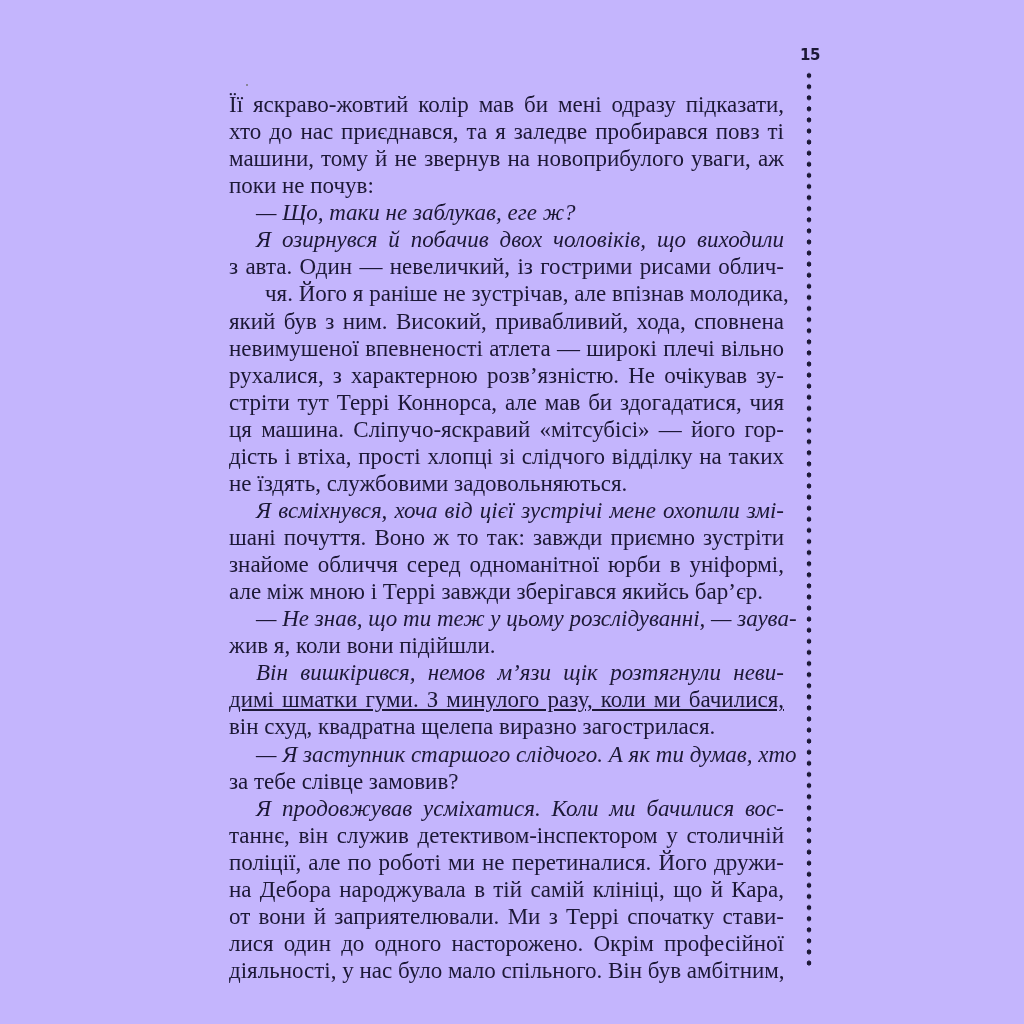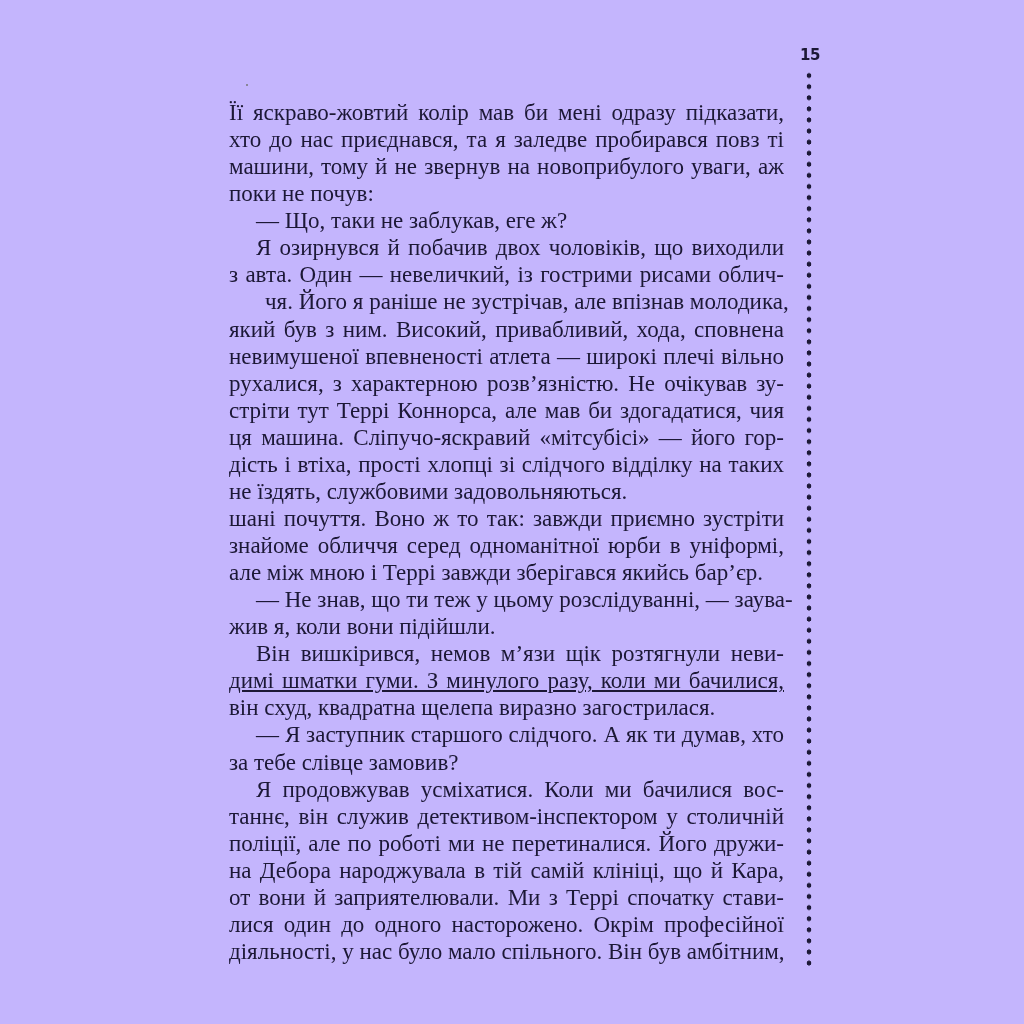--- a/index.html
+++ b/index.html
@@ -16,45 +16,46 @@
     background-image: radial-gradient(circle, #1c1836 2.2px, transparent 2.6px);
     background-size: 6px 11.1px; background-repeat: repeat-y;
   }
   .text {
     position: absolute; left: 229px; top: 86px; width: 555px;
     font-family: "Liberation Serif", serif; font-size: 23px;
     line-height: 28.87px; color: #1c1836;
   }
   .line { white-space: nowrap; height: 28.87px; text-align: justify; text-align-last: justify; }
   .line.last { text-align-last: left; }
-  .line.indent { padding-left: 27px; }
+  .line.indent { padding-left: 27px; font-style: italic; }
 </style>
 </head>
 <body>
 
 <div class="page">
   <div class="speck"></div>
   <div class="page-number">15</div>
   <div class="dots"></div>
-  <div class="text" id="body-text" style="top: 99px;">
+  <div class="text" id="body-text" style="top: 91px;">
       <div class="line" style="height: 27.0625px; line-height: 27.0625px;">Її яскраво-жовтий колір мав би мені одразу підказати,</div>
       <div class="line" style="height: 27.0625px; line-height: 27.0625px;">хто до нас приєднався, та я заледве пробирався повз ті</div>
       <div class="line" style="height: 27.0625px; line-height: 27.0625px;">машини, тому й не звернув на новоприбулого уваги, аж</div>
       <div class="line last" style="height: 27.0625px; line-height: 27.0625px;">поки не почув:</div>
       <div class="line indent last" style="height: 27.0625px; line-height: 27.0625px;">— Що, таки не заблукав, еге ж?</div>
       <div class="line indent" style="height: 27.0625px; line-height: 27.0625px;">Я озирнувся й побачив двох чоловіків, що виходили</div>
       <div class="line" style="height: 27.0625px; line-height: 27.0625px;">з авта. Один — невеличкий, із гострими рисами облич-</div>
       <div class="line" style="height: 27.0625px; line-height: 27.0625px; margin-left: 36px;">чя. Його я раніше не зустрічав, але впізнав молодика,</div>
       <div class="line" style="height: 27.0625px; line-height: 27.0625px;">який був з ним. Високий, привабливий, хода, сповнена</div>
       <div class="line" style="height: 27.0625px; line-height: 27.0625px;">невимушеної впевненості атлета — широкі плечі вільно</div>
       <div class="line" style="height: 27.0625px; line-height: 27.0625px;">рухалися, з характерною розв’язністю. Не очікував зу-</div>
       <div class="line" style="height: 27.0625px; line-height: 27.0625px;">стріти тут Террі Коннорса, але мав би здогадатися, чия</div>
       <div class="line" style="height: 27.0625px; line-height: 27.0625px;">ця машина. Сліпучо-яскравий «мітсубісі» — його гор-</div>
       <div class="line" style="height: 27.0625px; line-height: 27.0625px;">дість і втіха, прості хлопці зі слідчого відділку на таких</div>
       <div class="line last" style="height: 27.0625px; line-height: 27.0625px;">не їздять, службовими задовольняються.</div>
+      <div class="line indent" style="height: 27.0625px; line-height: 27.0625px;">Я всміхнувся, хоча від цієї зустрічі мене охопили змі-</div>
       <div class="line" style="height: 27.0625px; line-height: 27.0625px;">шані почуття. Воно ж то так: завжди приємно зустріти</div>
       <div class="line" style="height: 27.0625px; line-height: 27.0625px;">знайоме обличчя серед одноманітної юрби в уніформі,</div>
       <div class="line last" style="height: 27.0625px; line-height: 27.0625px;">але між мною і Террі завжди зберігався якийсь бар’єр.</div>
       <div class="line indent" style="height: 27.0625px; line-height: 27.0625px;">— Не знав, що ти теж у цьому розслідуванні, — заува-</div>
       <div class="line last" style="height: 27.0625px; line-height: 27.0625px;">жив я, коли вони підійшли.</div>
       <div class="line indent" style="height: 27.0625px; line-height: 27.0625px;">Він вишкірився, немов м’язи щік розтягнули неви-</div>
       <div class="line" style="height: 27.0625px; line-height: 27.0625px; text-decoration: underline;">димі шматки гуми. З минулого разу, коли ми бачилися,</div>
       <div class="line last" style="height: 27.0625px; line-height: 27.0625px;">він схуд, квадратна щелепа виразно загострилася.</div>
       <div class="line indent" style="height: 27.0625px; line-height: 27.0625px;">— Я заступник старшого слідчого. А як ти думав, хто</div>
       <div class="line last" style="height: 27.0625px; line-height: 27.0625px;">за тебе слівце замовив?</div>

